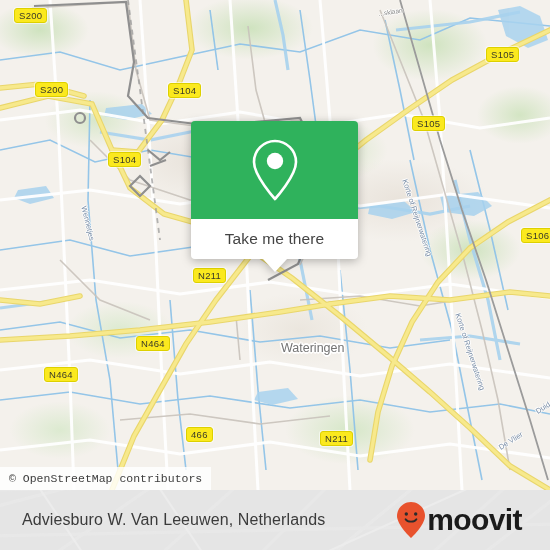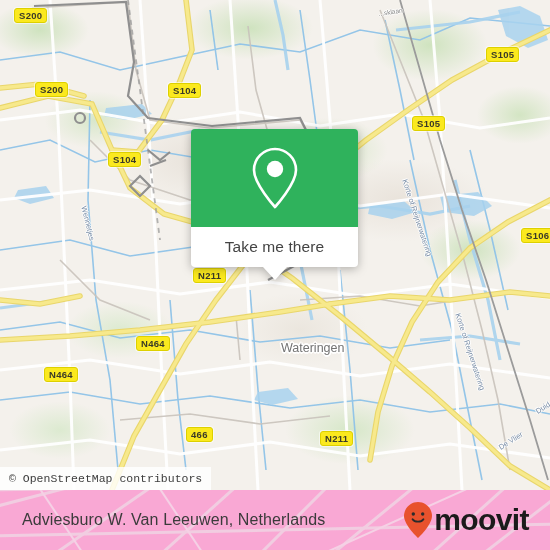--- a/index.html
+++ b/index.html
@@ -37,21 +37,21 @@
   }
   .map-svg{position:absolute;left:0;top:0;}
 
   
   .shield{
     position:absolute;
     background:#f8e71c;background:#fbe91e;
     border:1.3px solid #ddd000;
     border-radius:3px;
     color:#3a3a28;
-    font-size:9.5px;font-weight:bold;letter-spacing:.3px;
+    font-size:9.5px;font-weight:normal;letter-spacing:.3px;
     padding:1.5px 4px 2px 4px;
     line-height:1;
     white-space:nowrap;
     box-shadow:0 0 0 1px rgba(255,255,255,.55);
   }
   .place-label{
     position:absolute;
     color:#737373;
     font-size:12.5px;
     white-space:nowrap;
@@ -71,21 +71,21 @@
     position:absolute;
     color:#8a8a8a;
     font-size:6.5px;
     white-space:nowrap;
     transform-origin:0 0;
     text-shadow:-1px 0 #fff,1px 0 #fff,0 -1px #fff,0 1px #fff;
   }
 
   
   .callout{
-    position:absolute;left:191px;top:129px;width:167px;
+    position:absolute;left:191px;top:121px;width:167px;
     filter:drop-shadow(0 2px 5px rgba(0,0,0,.28));
   }
   .callout-head{
     height:98px;border-radius:4px 4px 0 0;
     display:flex;align-items:center;justify-content:center;
   }
   .callout-foot{
     position:relative;background:#fff;border-radius:0 0 4px 4px;
     height:40px;display:flex;align-items:center;justify-content:center;
   }
@@ -105,31 +105,31 @@
     position:absolute;left:0;bottom:0;
     background:rgba(255,255,255,.82);
     color:#3d3d3d;font-size:11.5px;
     padding:5px 9px 5px 9px;
     font-family:Liberation Mono, monospace;
   }
 
   
   .footer{
     position:absolute;left:0;top:490px;width:550px;height:60px;
-    background:#f9a8d4;overflow:hidden;
+    background:#e5e5e5;overflow:hidden;
     display:flex;align-items:center;justify-content:space-between;
   }
   .footer-watermark{position:absolute;left:0;top:-6px;opacity:.55;}
   .footer-title{
     position:relative;z-index:2;
     padding-left:22px;color:#3b3b3b;font-size:16px;letter-spacing:.1px;
   }
   .brand{
     position:relative;z-index:2;display:flex;align-items:center;
-    padding-right:21px;gap:1px;
+    padding-right:28px;gap:1px;
   }
   .brand-word{
     color:#1b1b1b;font-size:30px;font-weight:bold;letter-spacing:-.6px;
     line-height:1;
   }
 </style>
 </head>
 <body>
 
 <div id="app">

